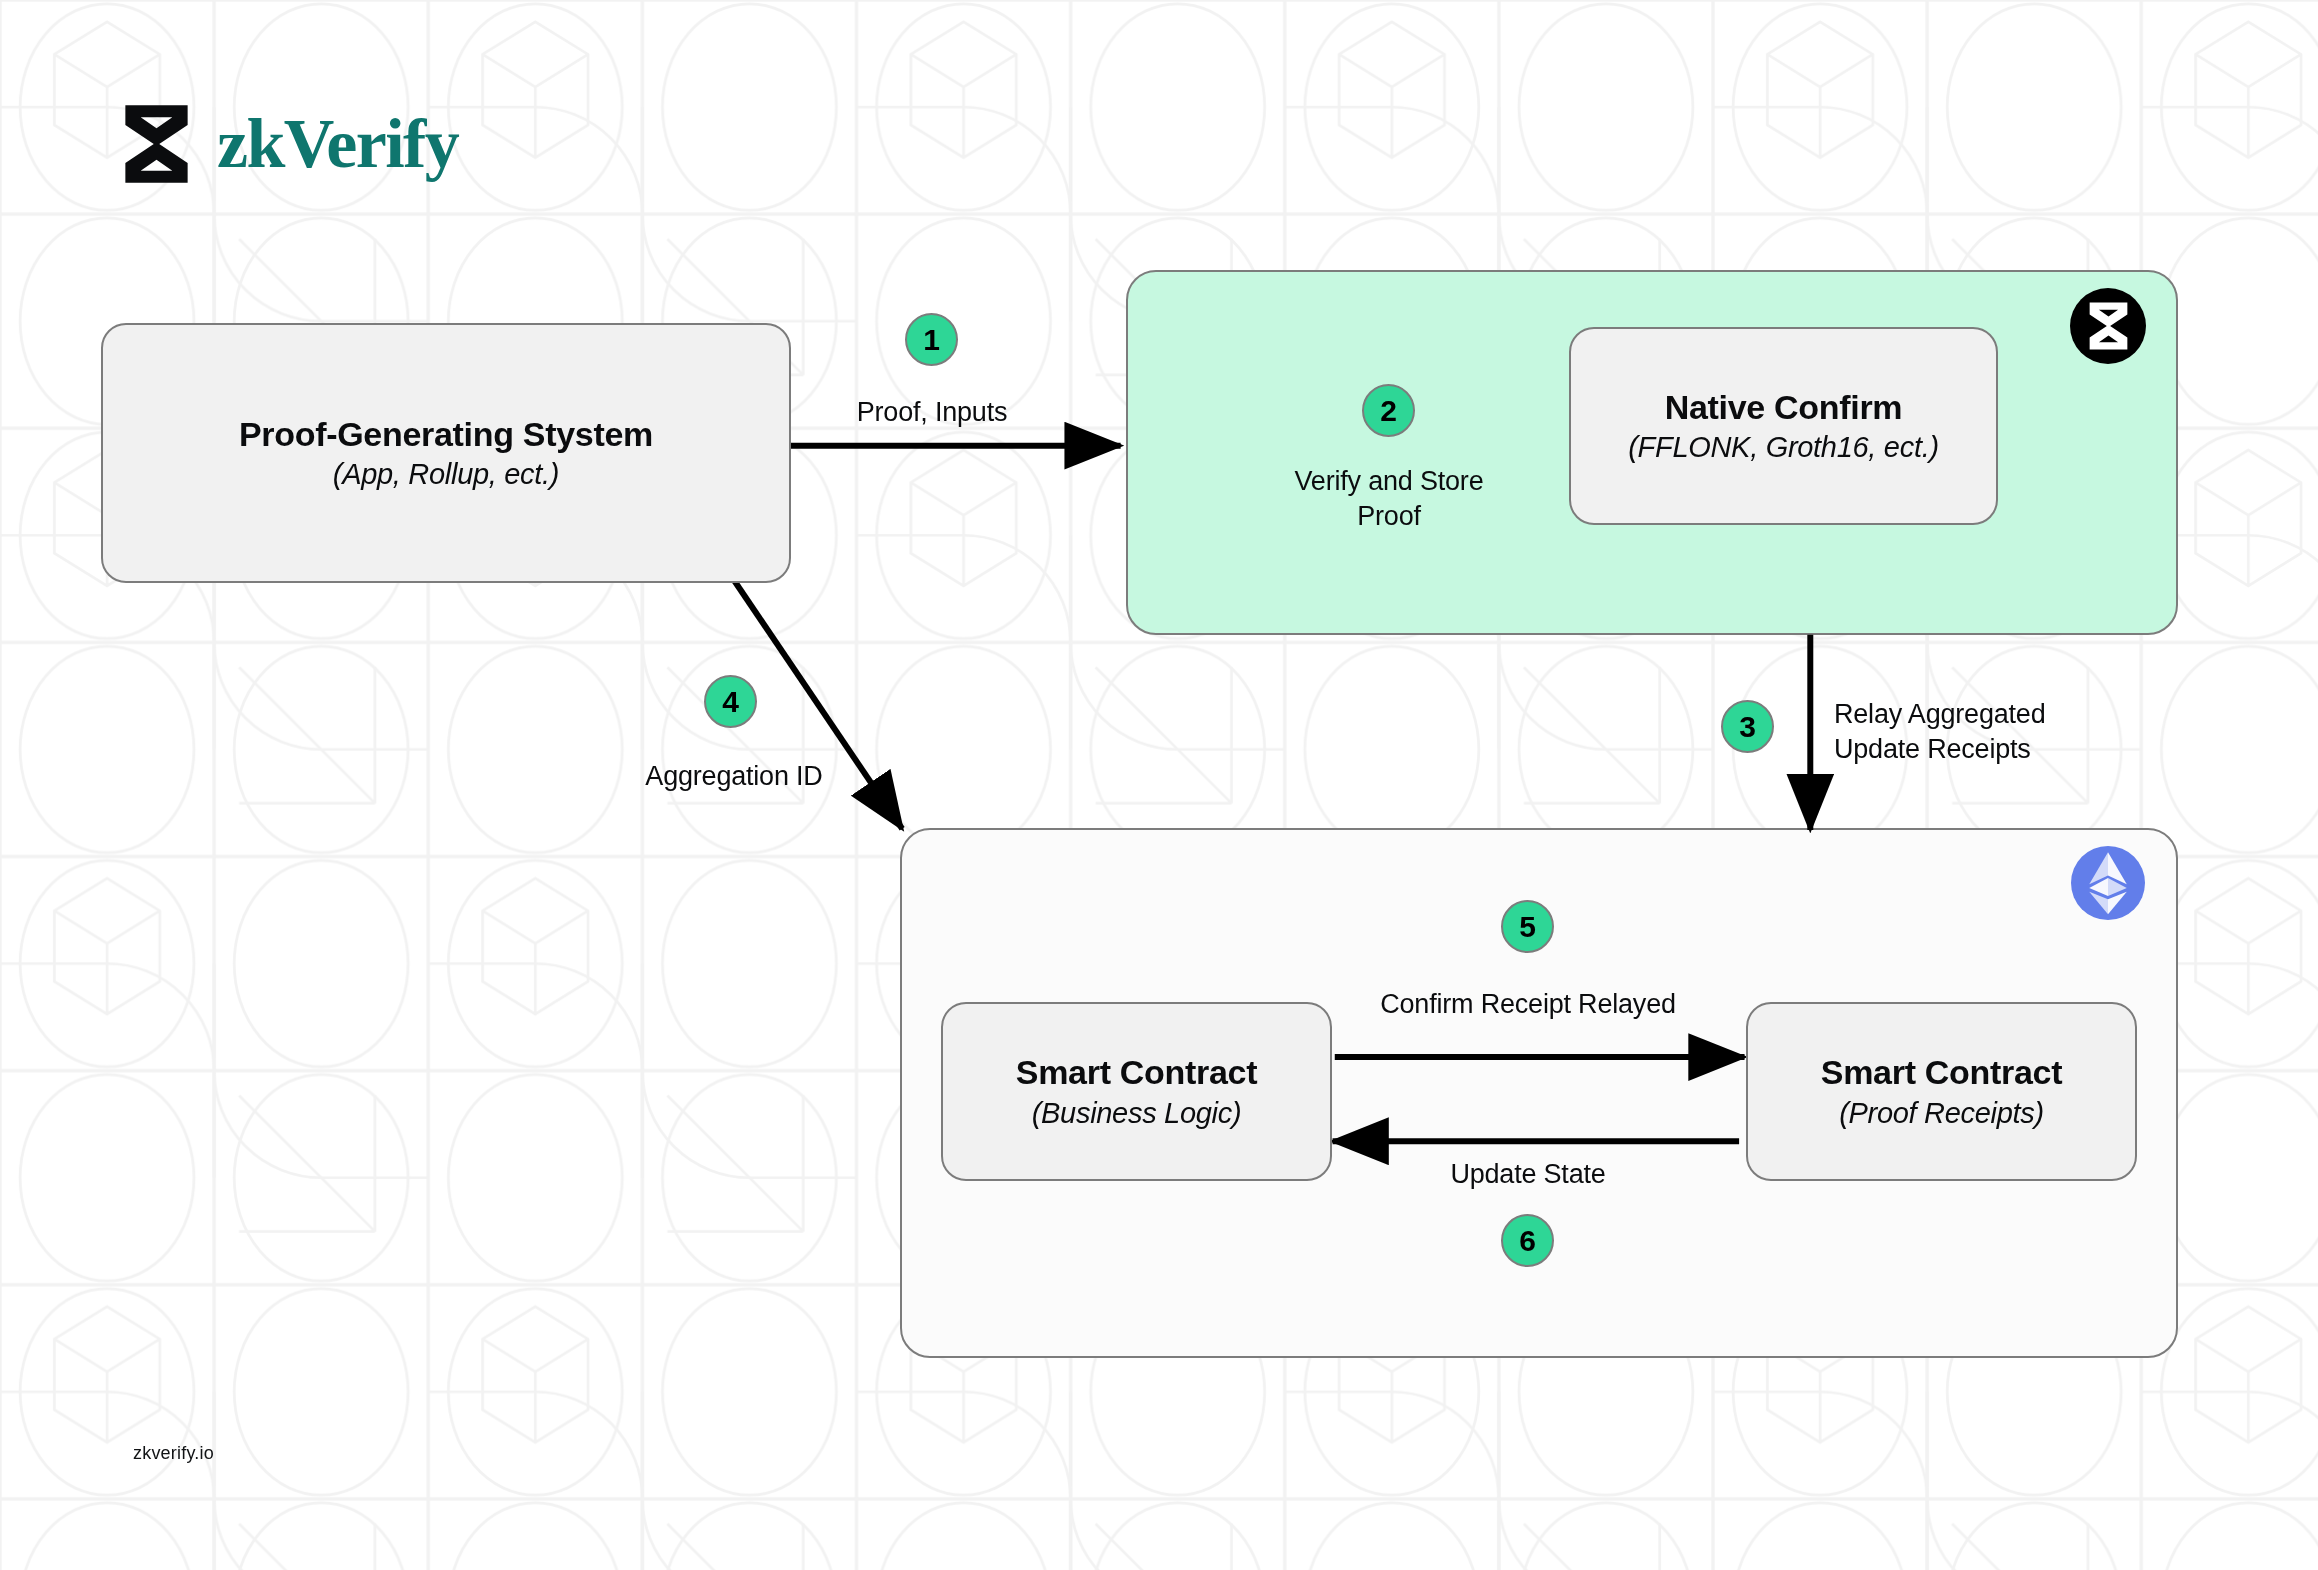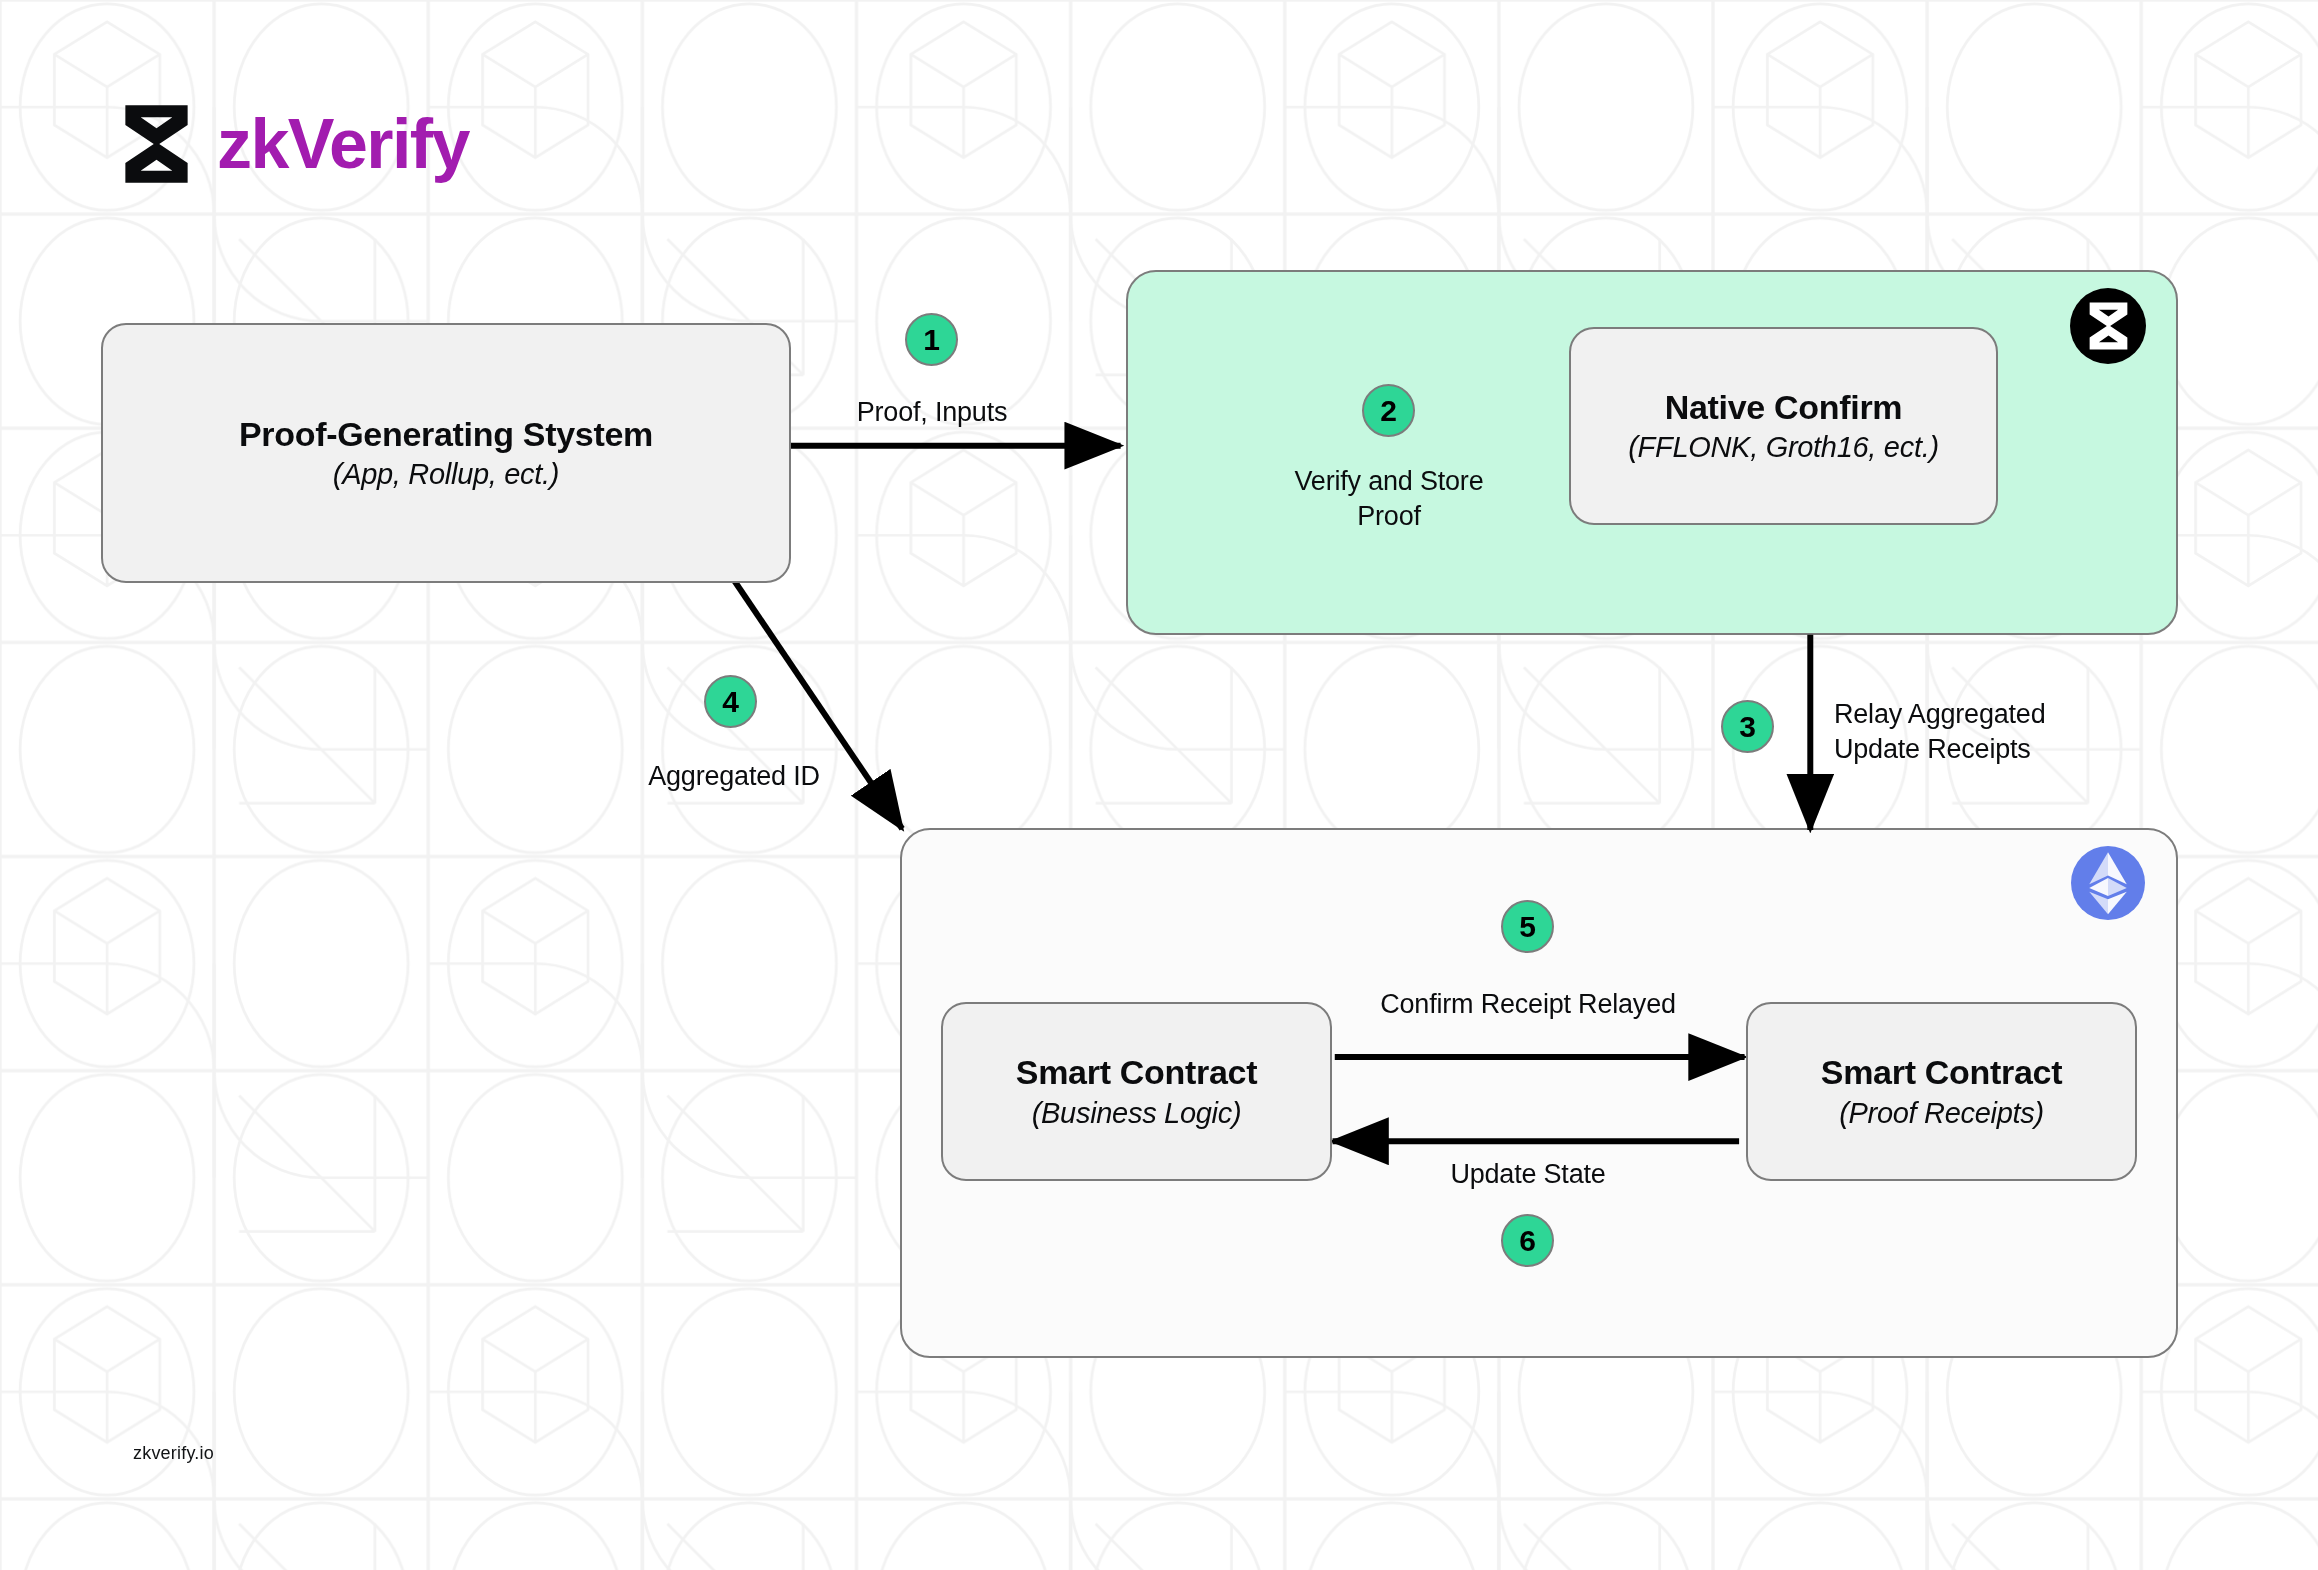--- a/index.html
+++ b/index.html
@@ -32,23 +32,24 @@
     display: flex;
     align-items: center;
     gap: 25px;
     z-index: 5;
   }
   #brand-mark { display: block; }
   #brand-word {
     font-size: 70px;
     font-weight: 700;
     letter-spacing: -1.6px;
-    color: #a21caf;
+    color: #0f766e;
     line-height: 1;
     white-space: nowrap;
+    font-family: Liberation Serif, serif;
   }
   
   #footer-url {
     position: absolute;
     left: 133px;
     top: 1443px;
     font-size: 18px;
     color: #111315;
     letter-spacing: 0.2px;
     z-index: 5;
@@ -261,21 +262,21 @@
   </div>
 
   <div class="edge-label center" style="left:932px; top:395px;">Proof, Inputs</div>
 
   <div class="edge-label center" style="left:1389px; top:464px;">Verify and Store
 Proof</div>
 
   <div class="edge-label left" style="left:1834px; top:697px;">Relay Aggregated
 Update Receipts</div>
 
-  <div class="edge-label center" style="left:734px; top:759px;">Aggregated ID</div>
+  <div class="edge-label center" style="left:734px; top:759px;">Aggregation ID</div>
 
   <div class="edge-label center" style="left:1528px; top:987px;">Confirm Receipt Relayed</div>
 
   <div class="edge-label center" style="left:1528px; top:1157px;">Update State</div>
 
   <div id="footer-url">zkverify.io</div>
 
 </div>
 
 

